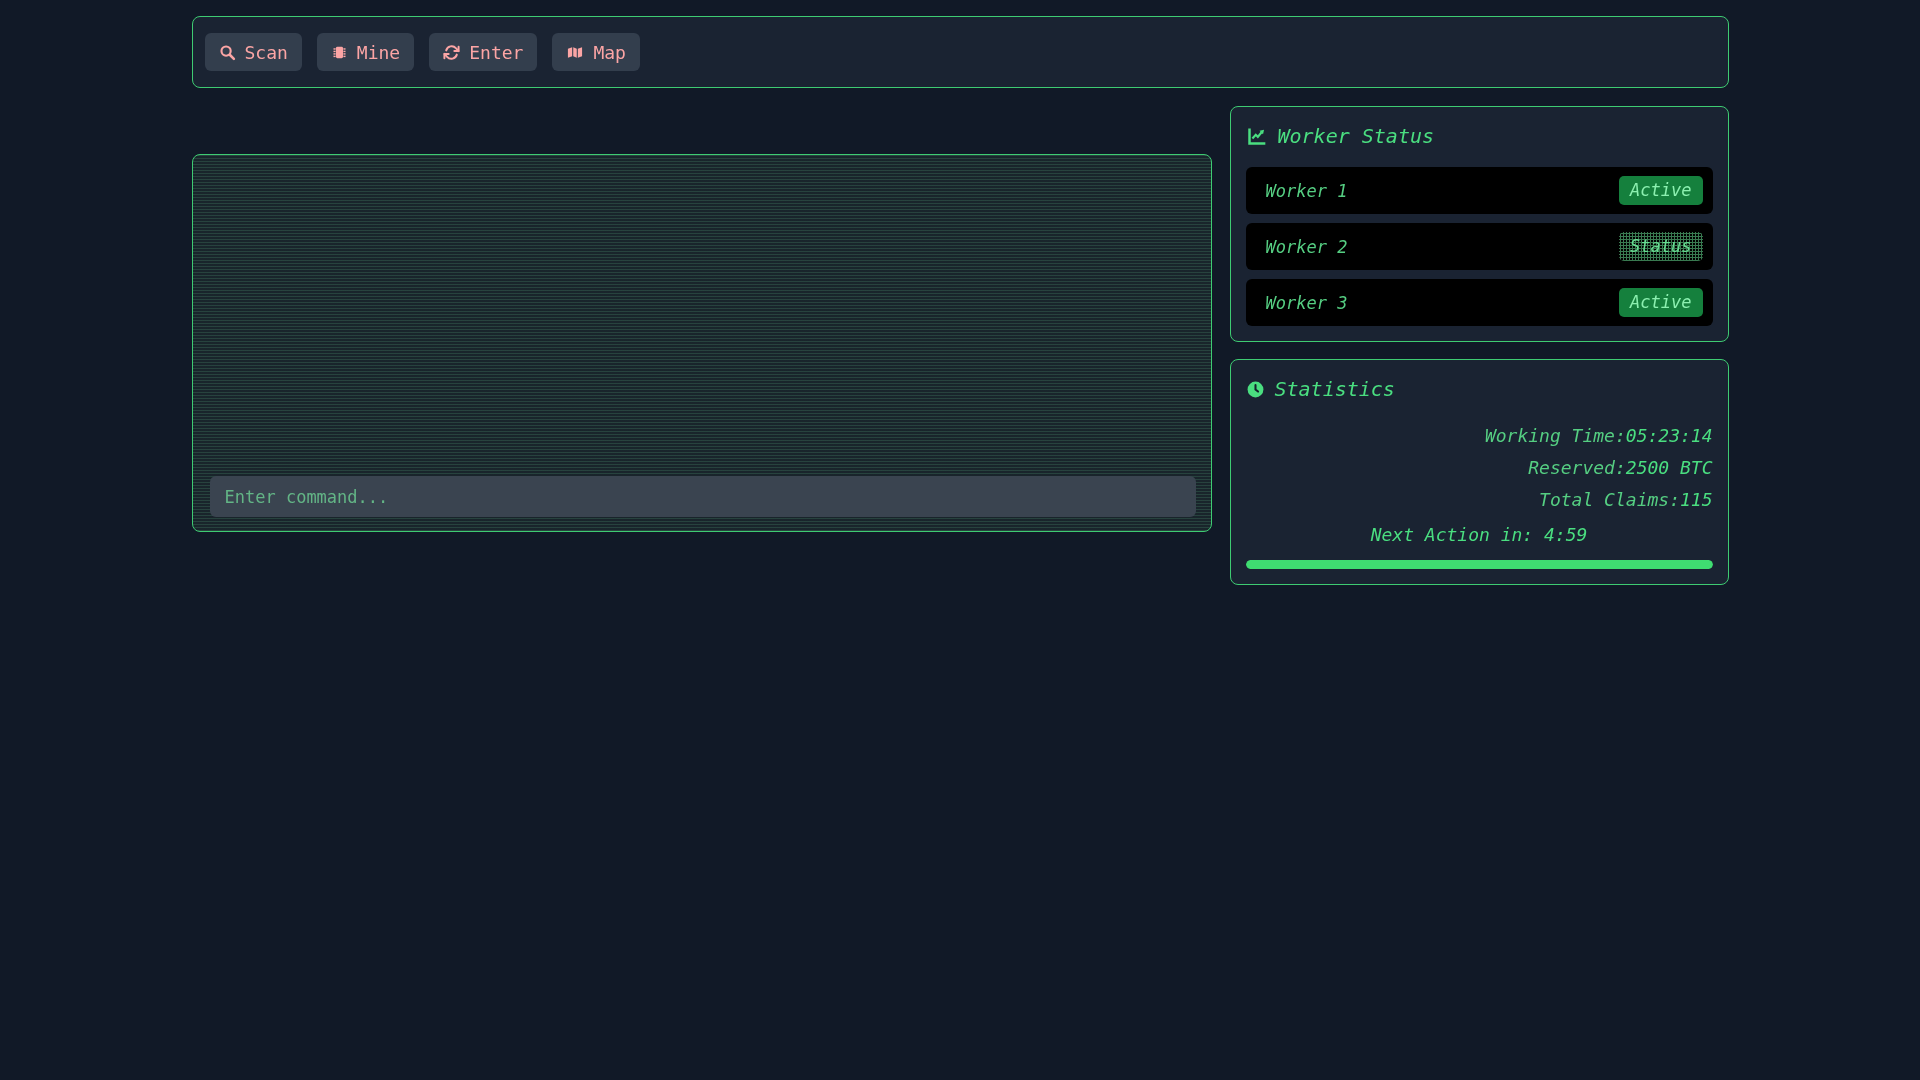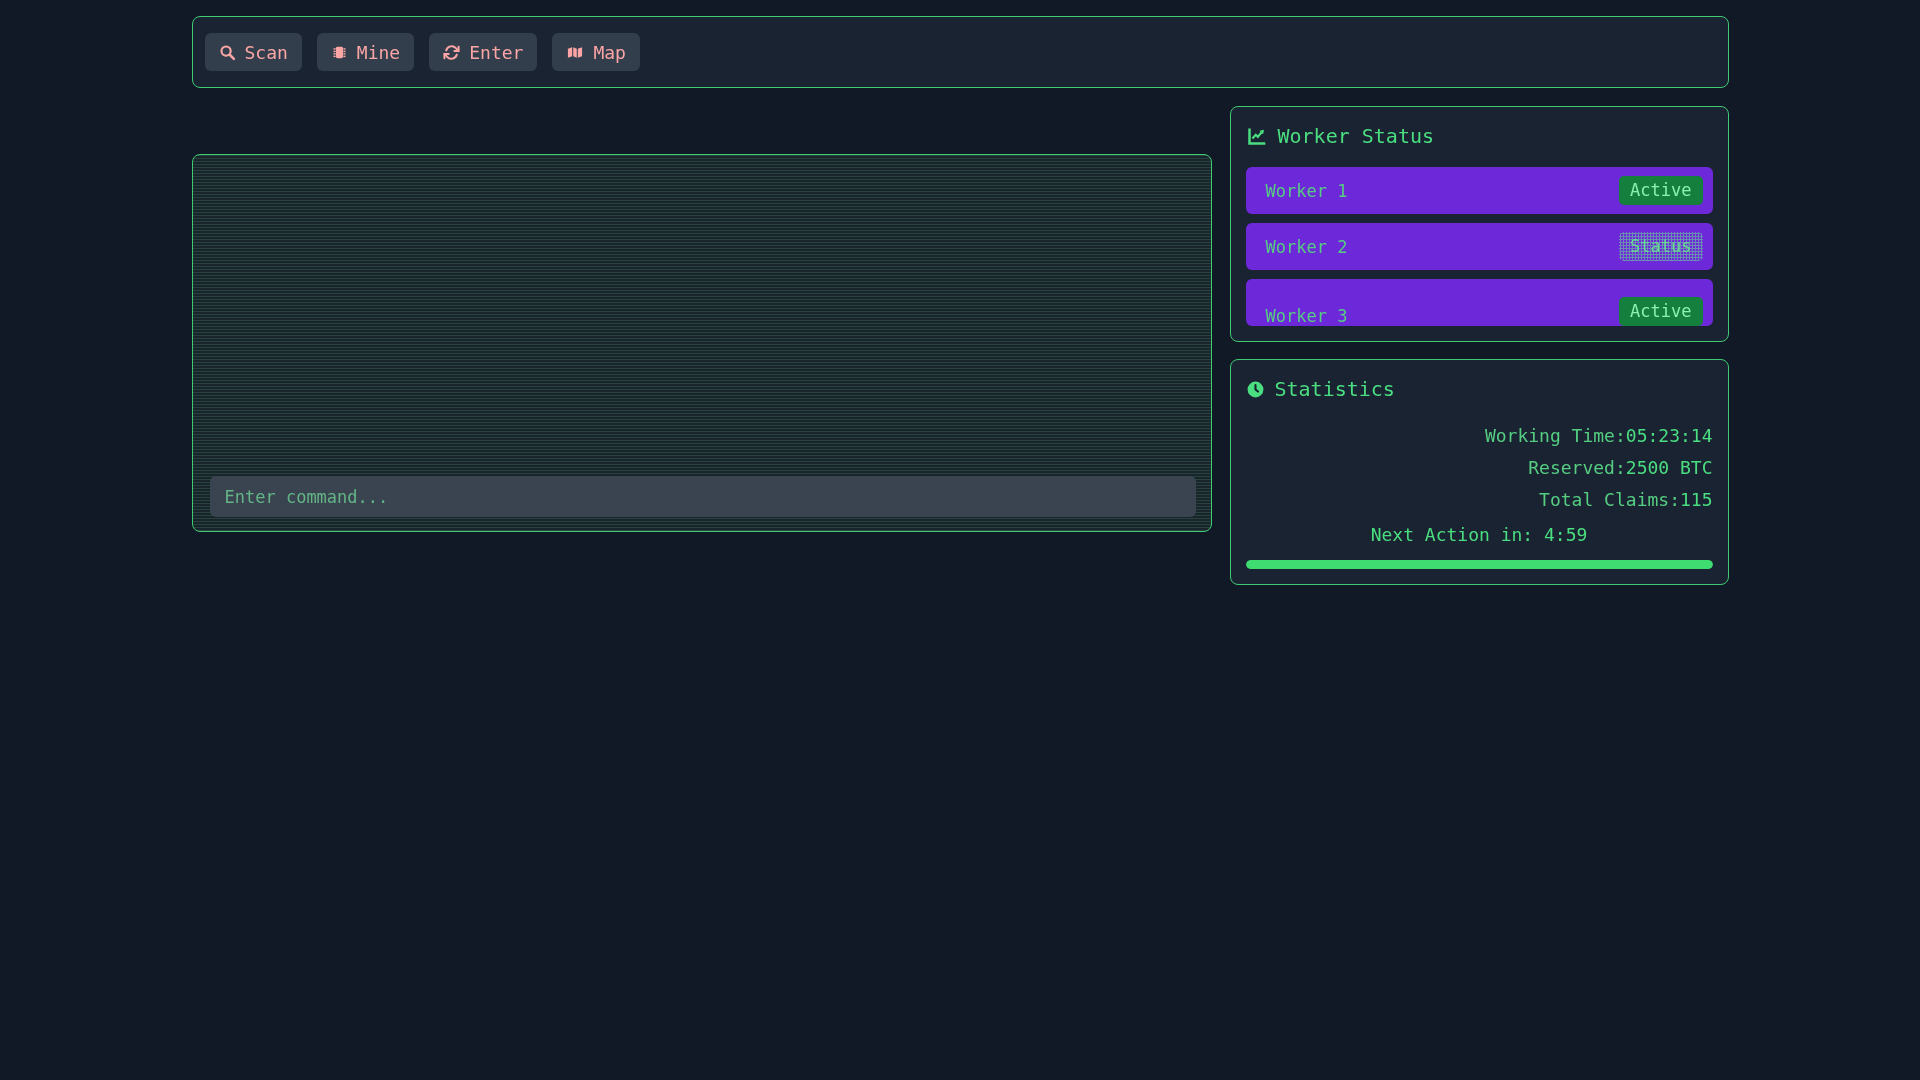--- a/index.html
+++ b/index.html
@@ -59,42 +59,42 @@
     background: #3a4450;
     border: none; border-radius: 6px;
     padding: 0 15px;
     color: #a9ecc4;
     font-family: inherit; font-size: 17px;
     outline: none;
   }
   .cmd-input::placeholder { color: #63b586; opacity: 1; }
 
   
-  .sidebar { width: 499px; display: flex; flex-direction: column; gap: 17px; }
+  .sidebar { width: 499px; display: flex; flex-direction: column; gap: 17px; font-style: italic; }
   .side-panel { padding: 15px 15px 15px 15px; }
 
   .panel-title {
     display: flex; align-items: center; gap: 10px;
     margin: 2px 0 19px 0;
     color: #4ade80;
     font-size: 20px; font-weight: normal;
     line-height: 24px;
   }
   .panel-title .icon { display: inline-flex; }
 
   
   .worker-row {
     height: 47px;
     display: flex; align-items: center; justify-content: space-between;
-    background: #6d28d9;
+    background: #000000;
     border-radius: 6px;
     padding: 0 10px 0 20px;
     margin-bottom: 9px;
   }
-  .worker-row:last-child { margin-bottom: 0; align-items: flex-end; }
+  .worker-row:last-child { margin-bottom: 0; }
   .worker-name { color: #55ce82; font-size: 17px; }
 
   .badge {
     font-size: 17px; line-height: 1;
     padding: 6px 11px;
     border-radius: 5px;
   }
   .badge--active { background: #15803d; color: #8cf0b0; }
   .badge--standby {
     color: #67dd92;

